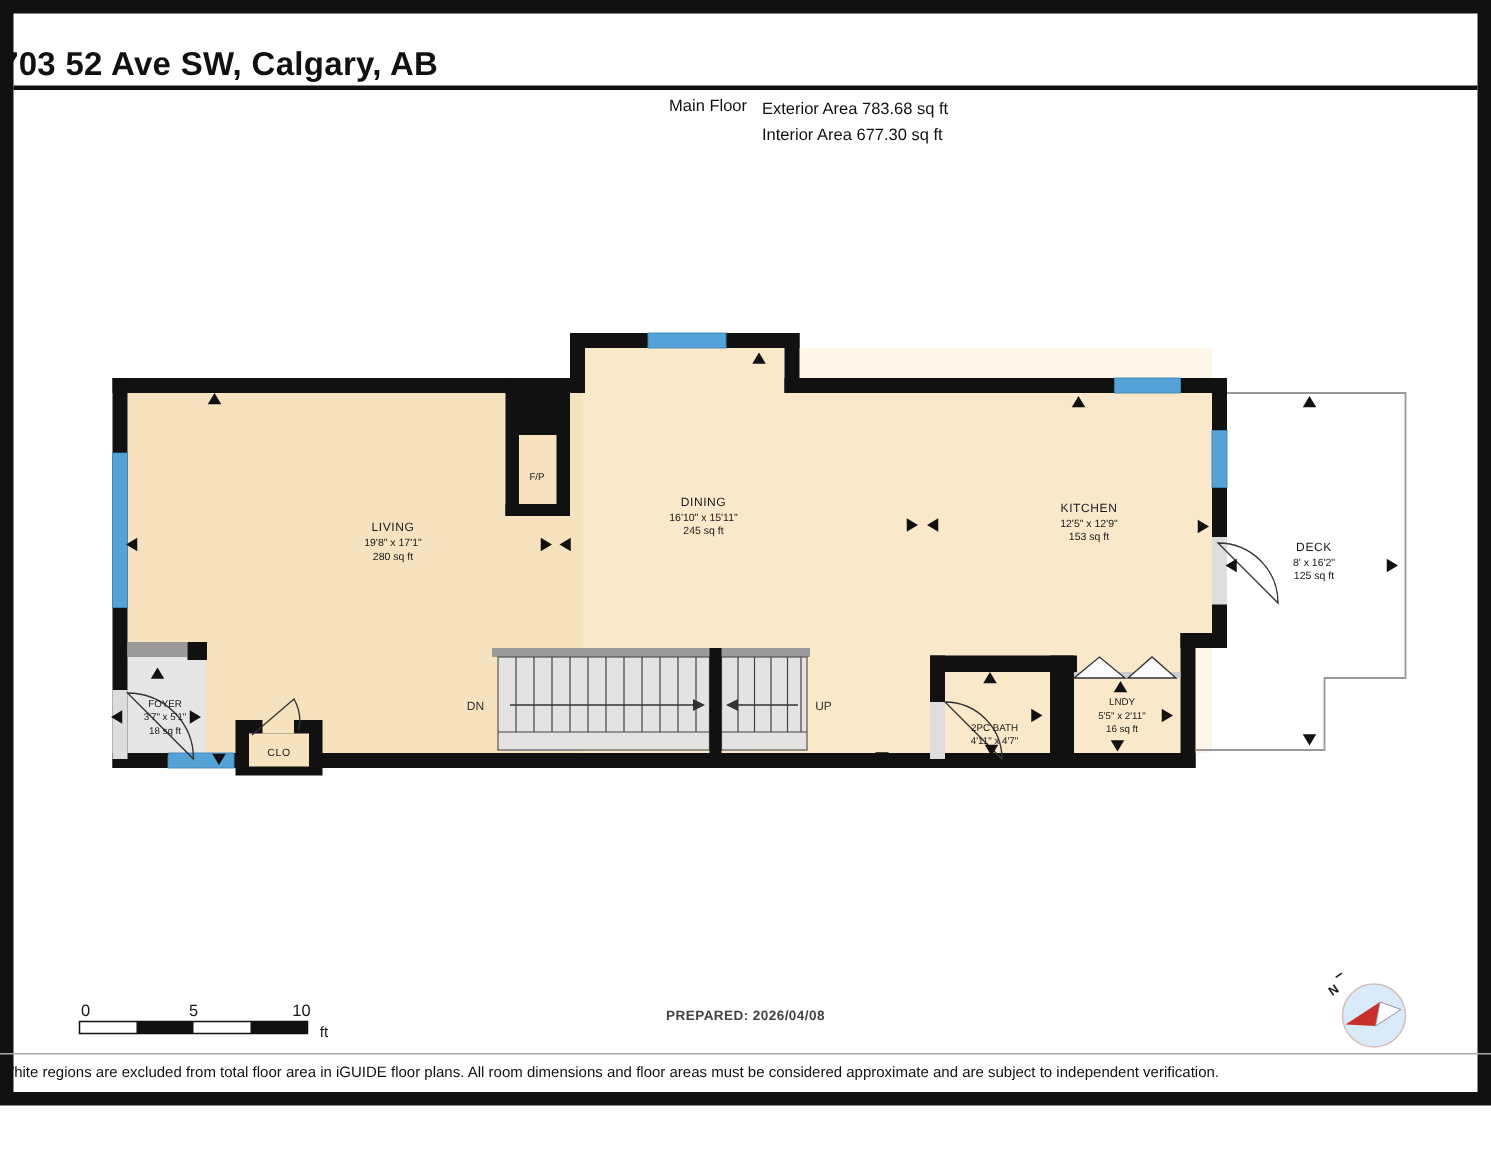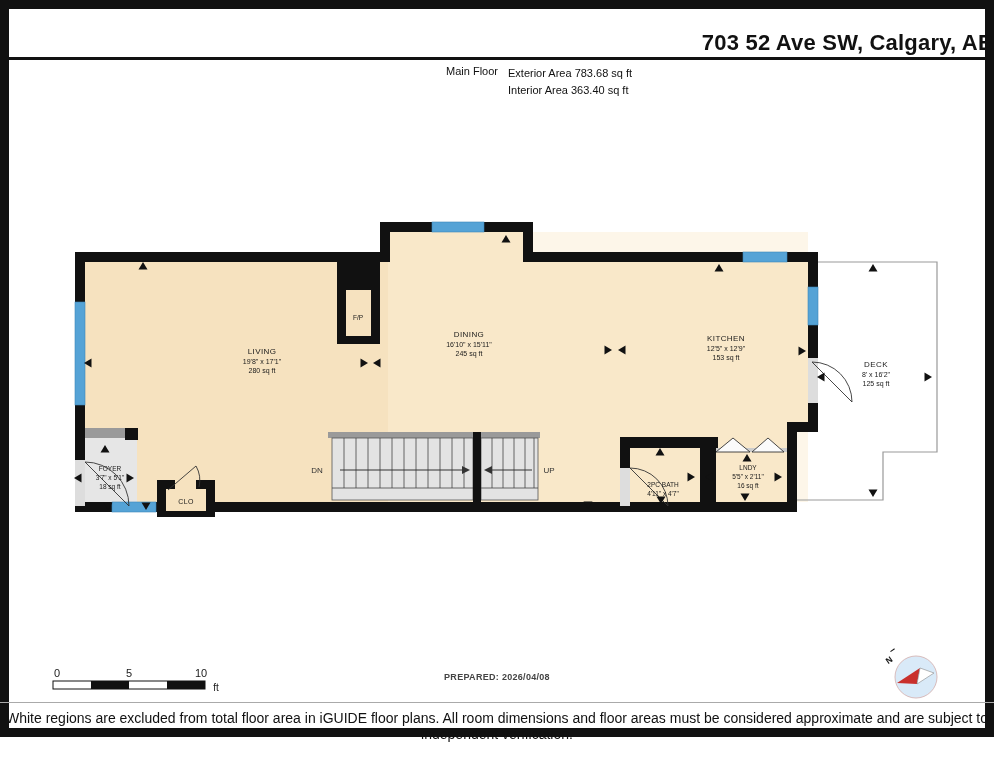--- a/index.html
+++ b/index.html
@@ -5,30 +5,30 @@
   :root{
     --wall:#111111; --floor:#F6E2BF; --floor-light:#FBEDD4; --window:#55A3D6;
     --excluded-gray:#E6E6E6; --stair-fill:#E3E3E3; --deck-outline:#999999;
     --compass-red:#C9302C; --compass-blue:#D9EAF8;
   }
   html,body{margin:0;padding:0;background:#fff;}
   #page{position:relative;width:994px;height:768px;background:#fff;overflow:hidden;
         font-family:"Liberation Sans",sans-serif;color:#111;}
   .frame{position:absolute;left:0;top:0;width:994px;height:737px;
          border:9px solid #111;box-sizing:border-box;pointer-events:none;}
-  .title{position:absolute;top:30px;left:0;width:100%;text-align:right;
+  .title{position:absolute;top:30px;left:0;width:100%;text-align:left;
          font-size:22px;font-weight:bold;letter-spacing:.2px;}
   .title-rule{position:absolute;top:57px;left:9px;width:976px;height:3px;background:#111;}
   .floor-label{position:absolute;top:65px;right:496px;font-size:11px;font-weight:normal;}
   .area-lines{position:absolute;top:65px;left:508px;font-size:11px;line-height:17px;}
   .prepared{position:absolute;top:672px;left:0;width:100%;text-align:center;
             font-size:9px;font-weight:bold;color:#444;letter-spacing:.3px;}
   .footer-rule{position:absolute;top:702px;left:0;width:994px;height:1px;background:#aaa;}
-  .disclaimer{position:absolute;top:710px;left:0;width:100%;text-align:center;
-              font-size:14px;color:#111;}
+  .disclaimer{position:absolute;top:710px;left:0;width:100%;text-align:left;
+              font-size:10px;color:#111;}
   svg{position:absolute;left:0;top:0;}
   svg text{font-family:"Liberation Sans",sans-serif;fill:#1a1a1a;text-anchor:middle;}
   .rname{font-size:8px;letter-spacing:.4px;}
   .rdim{font-size:7px;}
   .rsmall{font-size:6.5px;}
   .rclo{font-size:7px;letter-spacing:.4px;}
   .stairlbl{font-size:8px;fill:#333;}
   .ticklbl{font-size:11px;}
   .ftlbl{font-size:10px;}
   .nlbl{font-size:8.5px;font-weight:bold;}
@@ -48,21 +48,21 @@
 <body>
 
 <div id="page">
   <div class="frame"></div>
 
   <div class="title">703 52 Ave SW, Calgary, AB</div>
   <div class="title-rule"></div>
   <div class="floor-label">Main Floor</div>
   <div class="area-lines">
     <div>Exterior Area 783.68 sq ft</div>
-    <div>Interior Area 363.40 sq ft</div>
+    <div>Interior Area 677.30 sq ft</div>
   </div>
 
   <svg id="plan" width="994" height="768" viewBox="0 0 994 768">
 
     <g>
       <rect class="floor" x="85" y="262" width="723" height="170"></rect>
       <rect class="floor" x="85" y="262" width="702" height="240"></rect>
       <rect class="floor" x="380" y="232" width="143" height="30"></rect>
       <rect class="floor-light" x="388" y="232" width="420" height="270" opacity="0.5"></rect>
       <rect class="gray" x="85" y="438" width="52" height="64"></rect>

